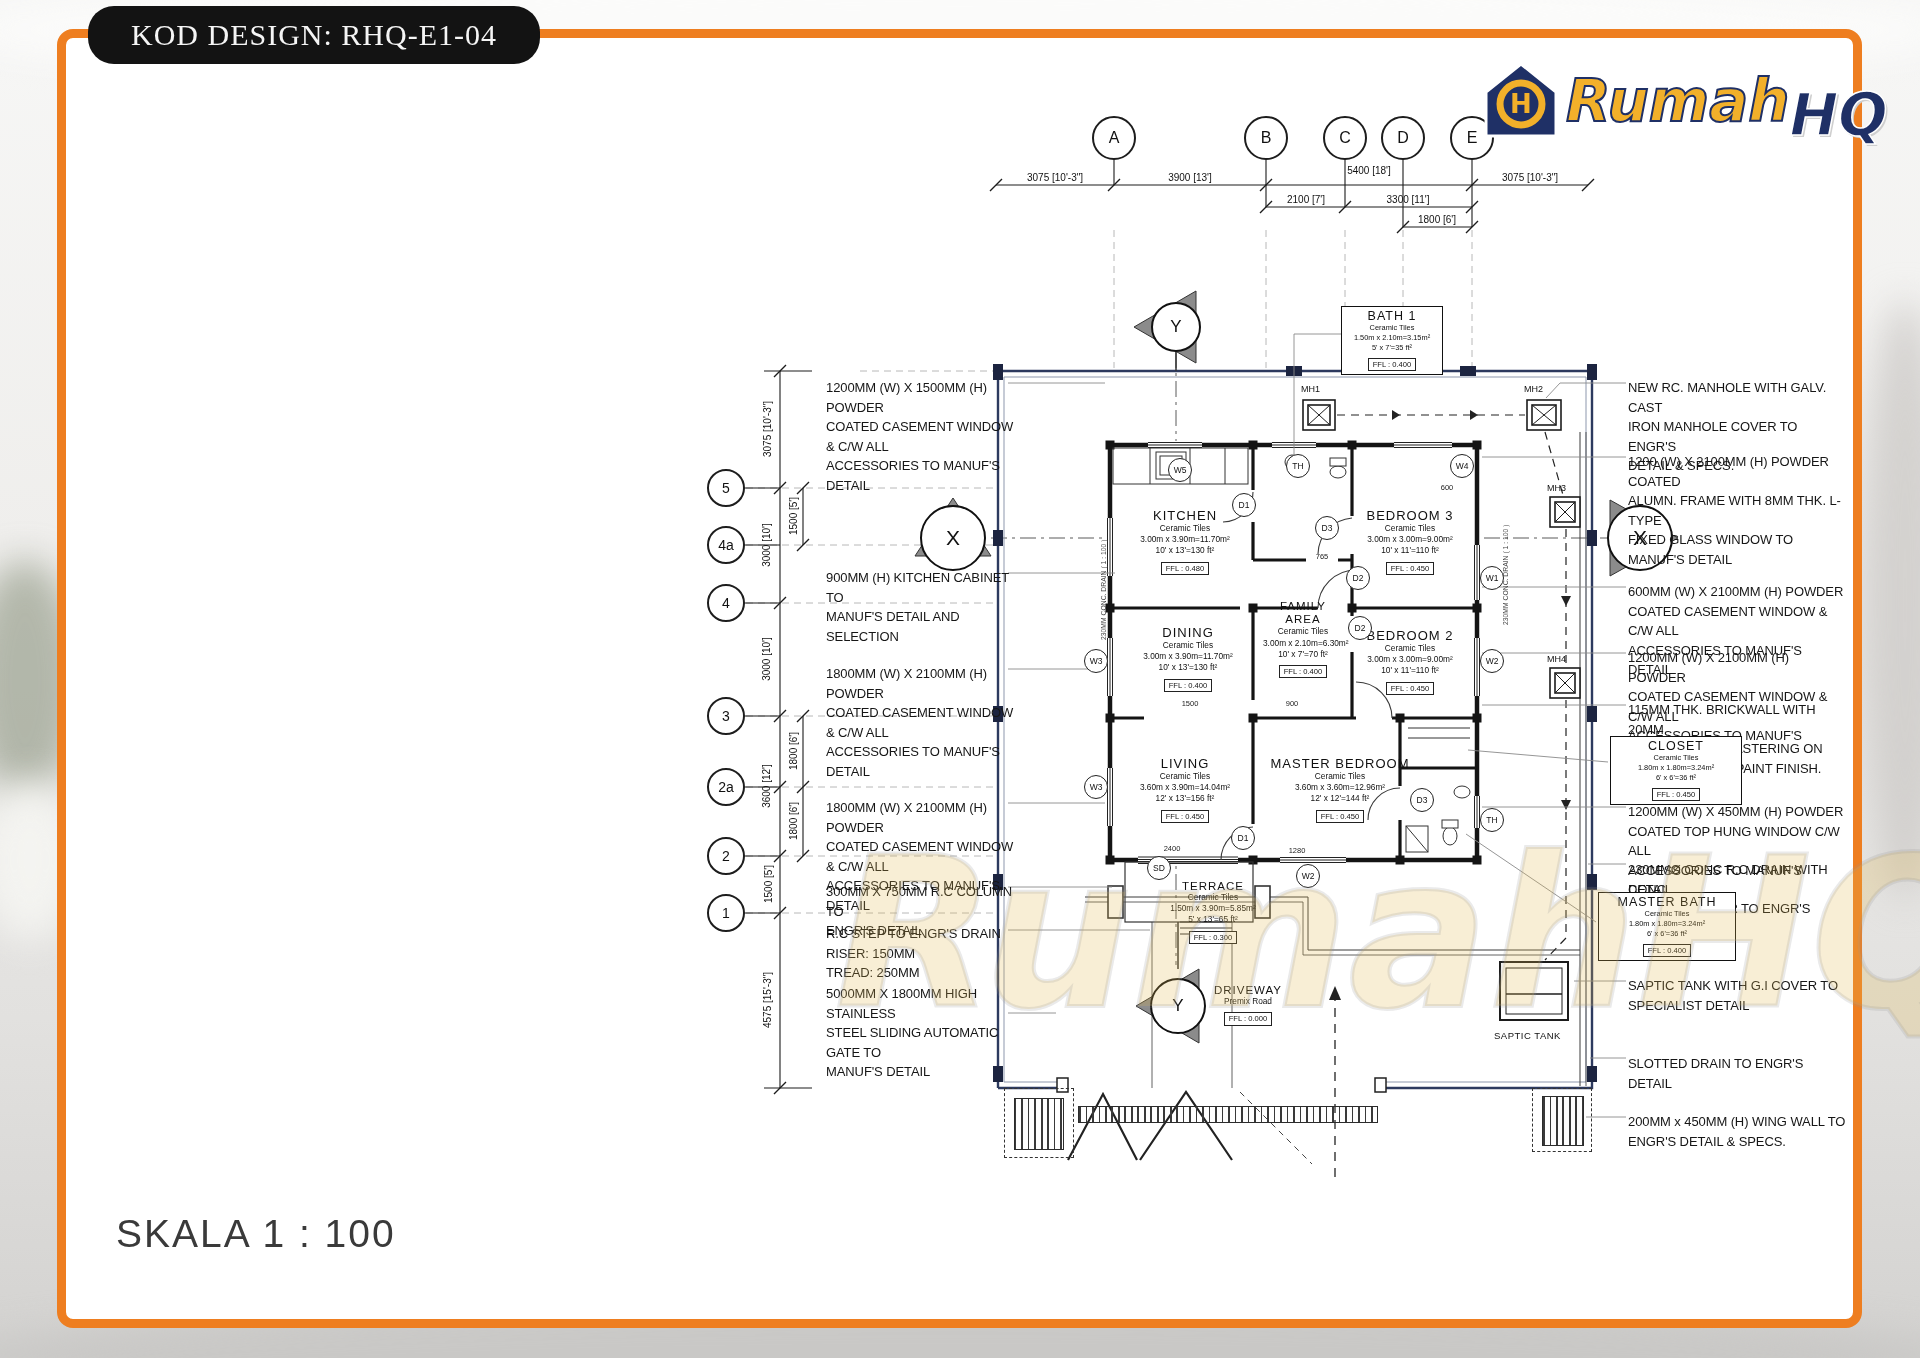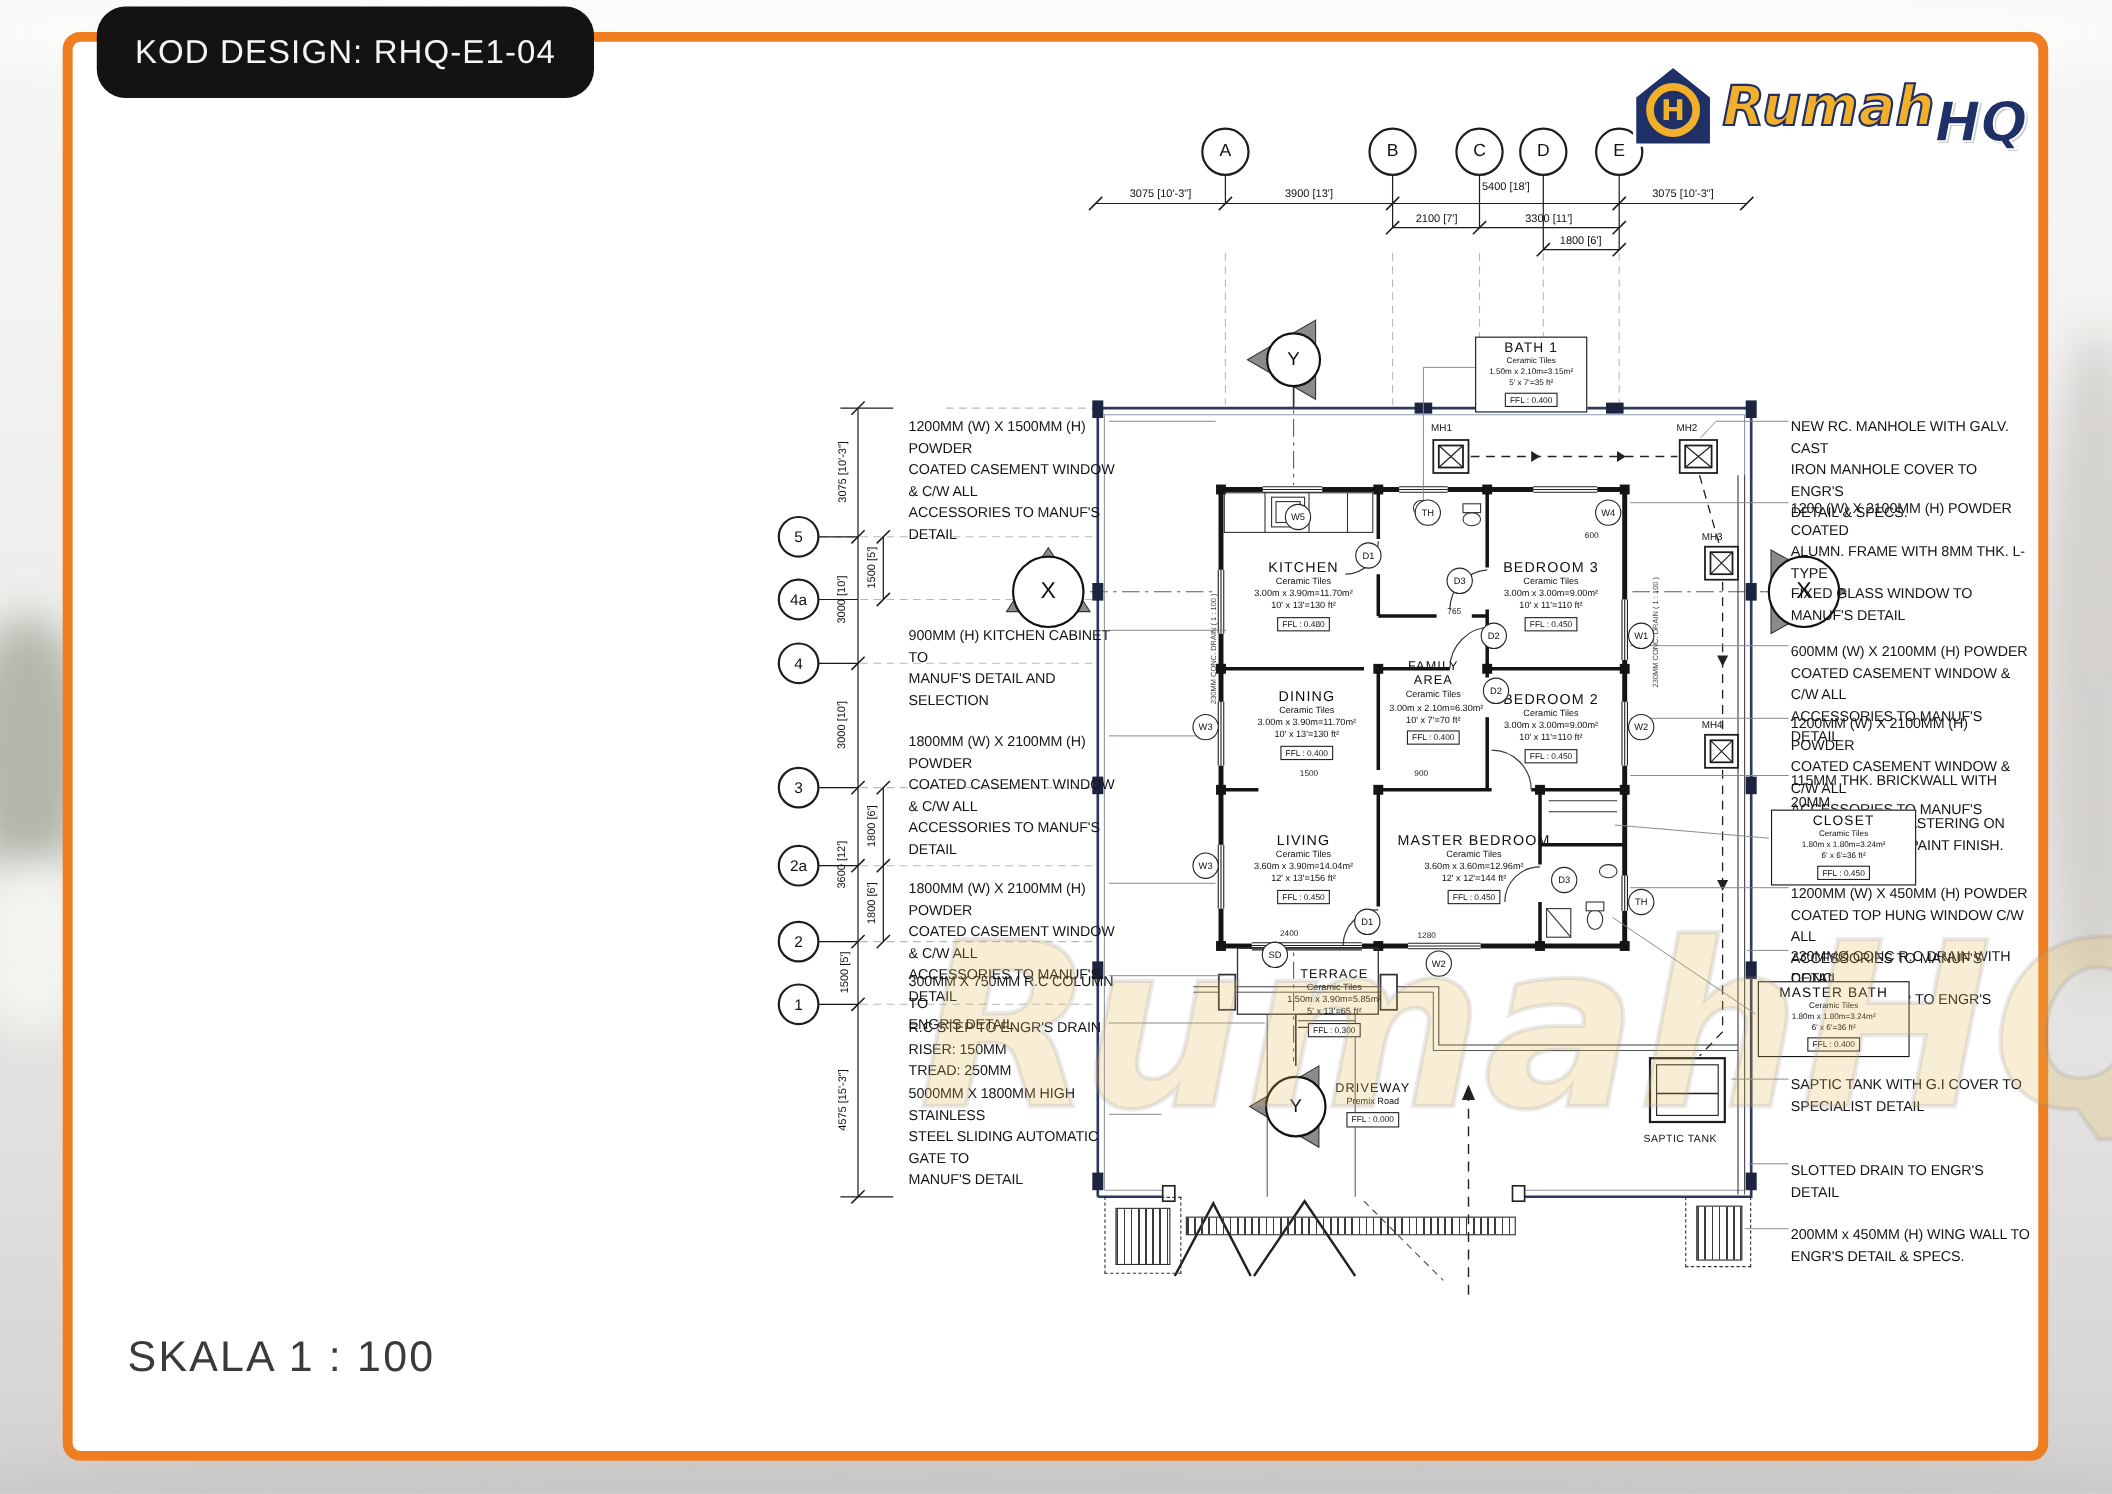--- a/index.html
+++ b/index.html
@@ -3,26 +3,26 @@
 <meta charset="utf-8">
 <style>
   html,body{margin:0;padding:0;background:#dcdbd9;}
   .canvas{position:relative;width:1920px;height:1358px;overflow:hidden;
     font-family:"Liberation Sans",sans-serif;
     background:linear-gradient(180deg,#f7f7f6 0%,#efeeec 40%,#e2e1df 75%,#d3d2d0 100%);}
   .bg-blob{position:absolute;border-radius:50%;filter:blur(18px);z-index:0;}
   .sheet{position:absolute;left:57px;top:29px;width:1805px;height:1299px;box-sizing:border-box;
     background:#fff;border:9px solid #ee7e20;border-radius:16px;z-index:0;}
   
-  .banner{position:absolute;left:88px;top:6px;width:452px;height:83px;background:#131313;
-    border-radius:26px;display:flex;align-items:center;justify-content:center;z-index:6;}
+  .banner{position:absolute;left:88px;top:6px;width:452px;height:58px;background:#131313;
+    border-radius:26px;display:flex;align-items:center;justify-content:center;z-index:6;font-family:Liberation Serif, serif;}
   .banner span{color:#f5f5f5;font-size:30px;letter-spacing:1px;}
   
   .logo{position:absolute;left:1484px;top:58px;display:flex;align-items:center;z-index:6;}
-  .logo-text{font-family:"DejaVu Sans",sans-serif;font-style:italic;font-weight:bold;font-size:50px;line-height:1;}
+  .logo-text{font-family:"DejaVu Sans",sans-serif;font-style:italic;font-weight:bold;font-size:58px;line-height:1;}
   .logo-rumah{color:#f2b02a;-webkit-text-stroke:2px #1f3066;text-shadow:2px 2px 0 #ffffff;margin-left:8px;}
   .logo-hq{color:#1f3066;-webkit-text-stroke:1.5px #ffffff;text-shadow:2px 2px 0 #cfcfcf;margin-top:28px;}
   
   .main-title{position:absolute;left:112px;top:1096px;font-size:90px;letter-spacing:3px;color:#2d2d2d;z-index:6;}
   .sub-title{position:absolute;left:116px;top:1212px;font-size:39px;letter-spacing:2px;color:#3a3a3a;z-index:6;}
   
   .watermark{position:absolute;left:835px;top:830px;font-family:"DejaVu Sans",sans-serif;
     font-weight:bold;font-style:italic;font-size:208px;line-height:1;white-space:nowrap;
     color:rgba(224,186,80,0.24);-webkit-text-stroke:4px rgba(150,150,150,0.20);z-index:3;pointer-events:none;}
   

